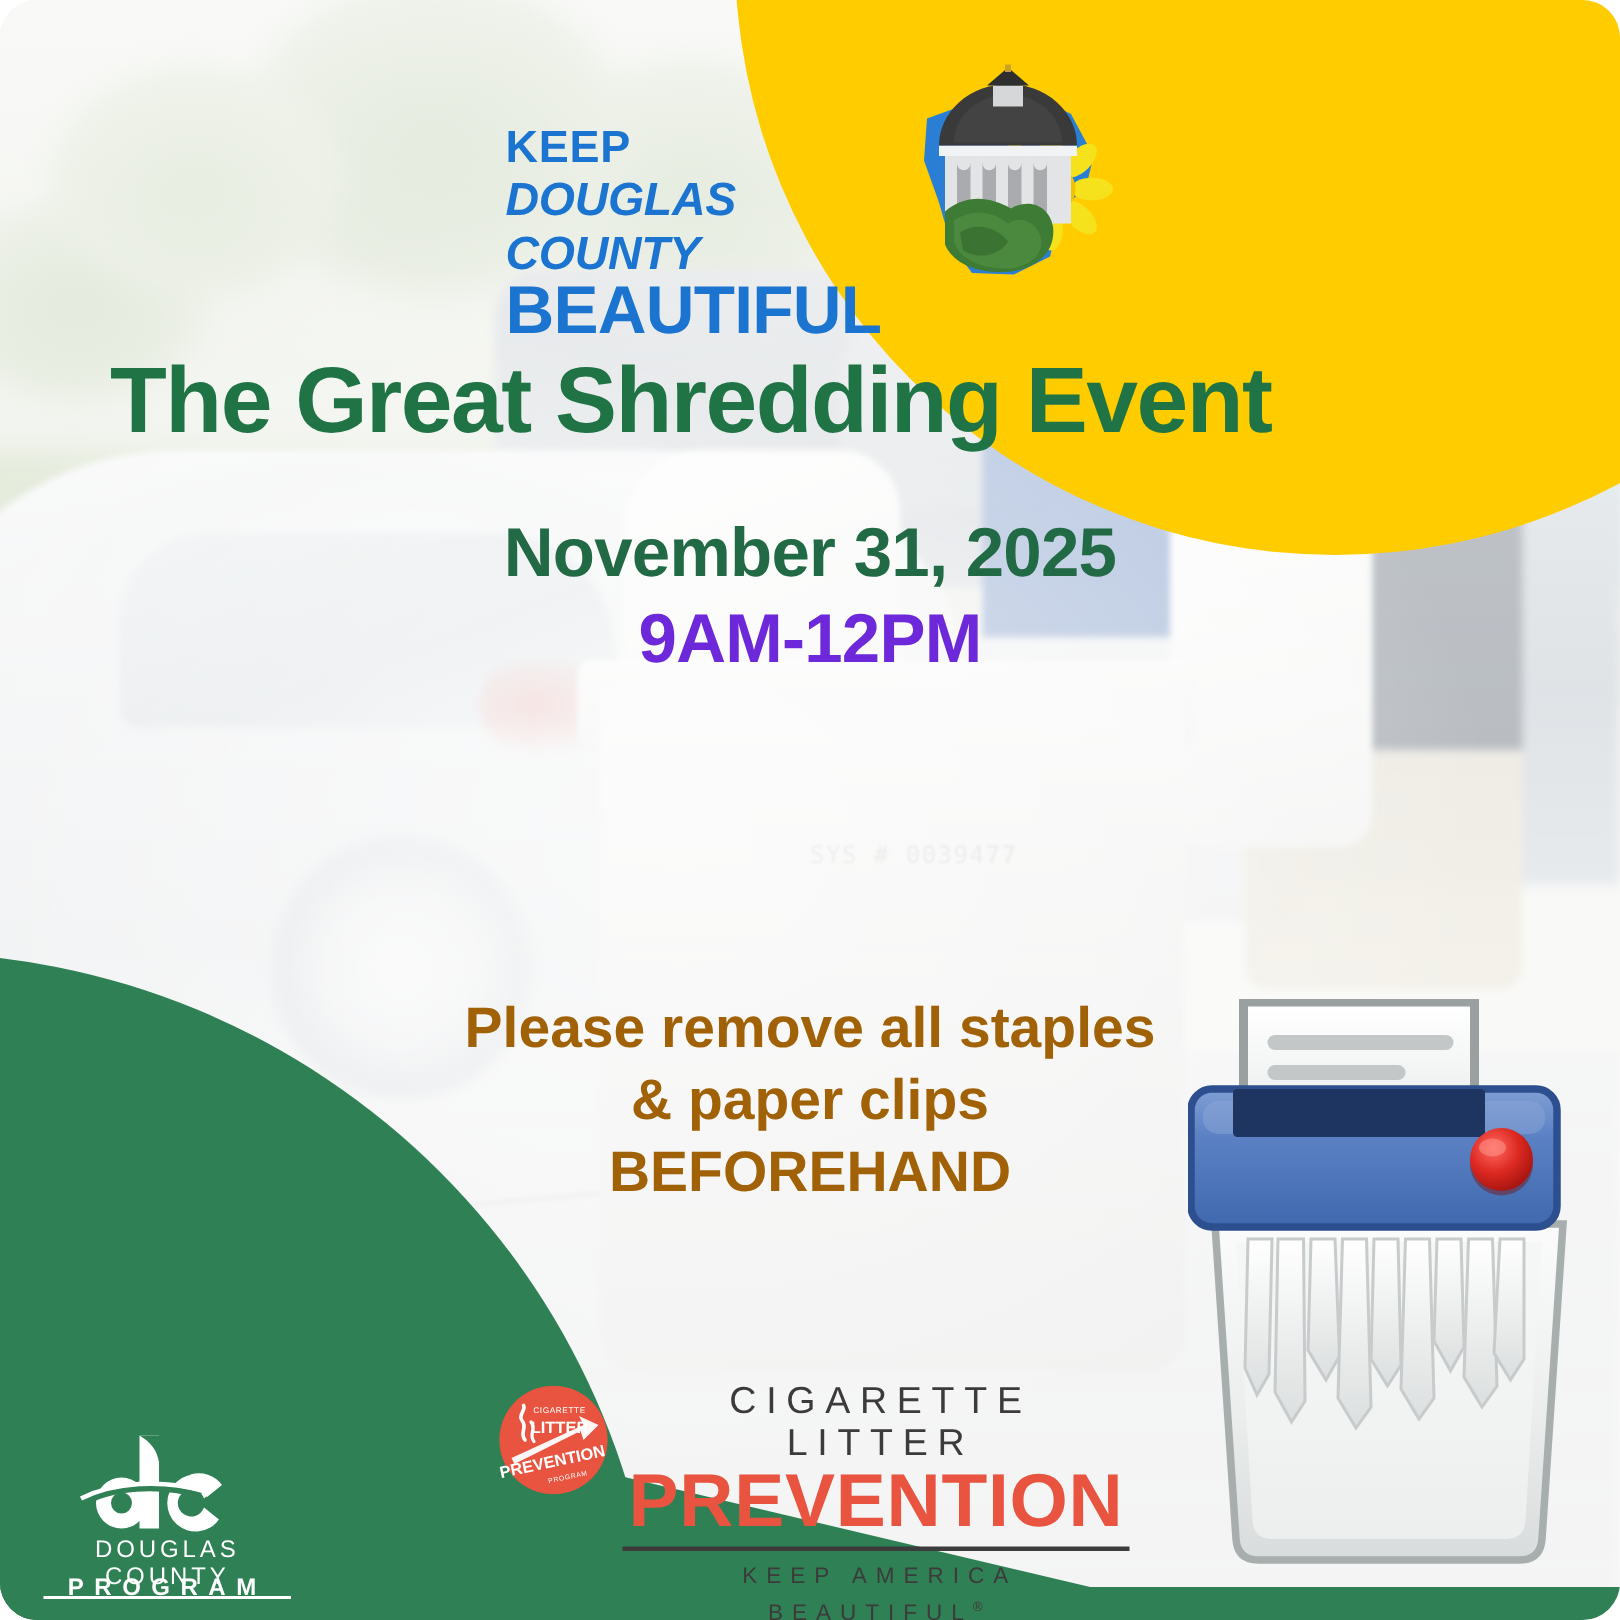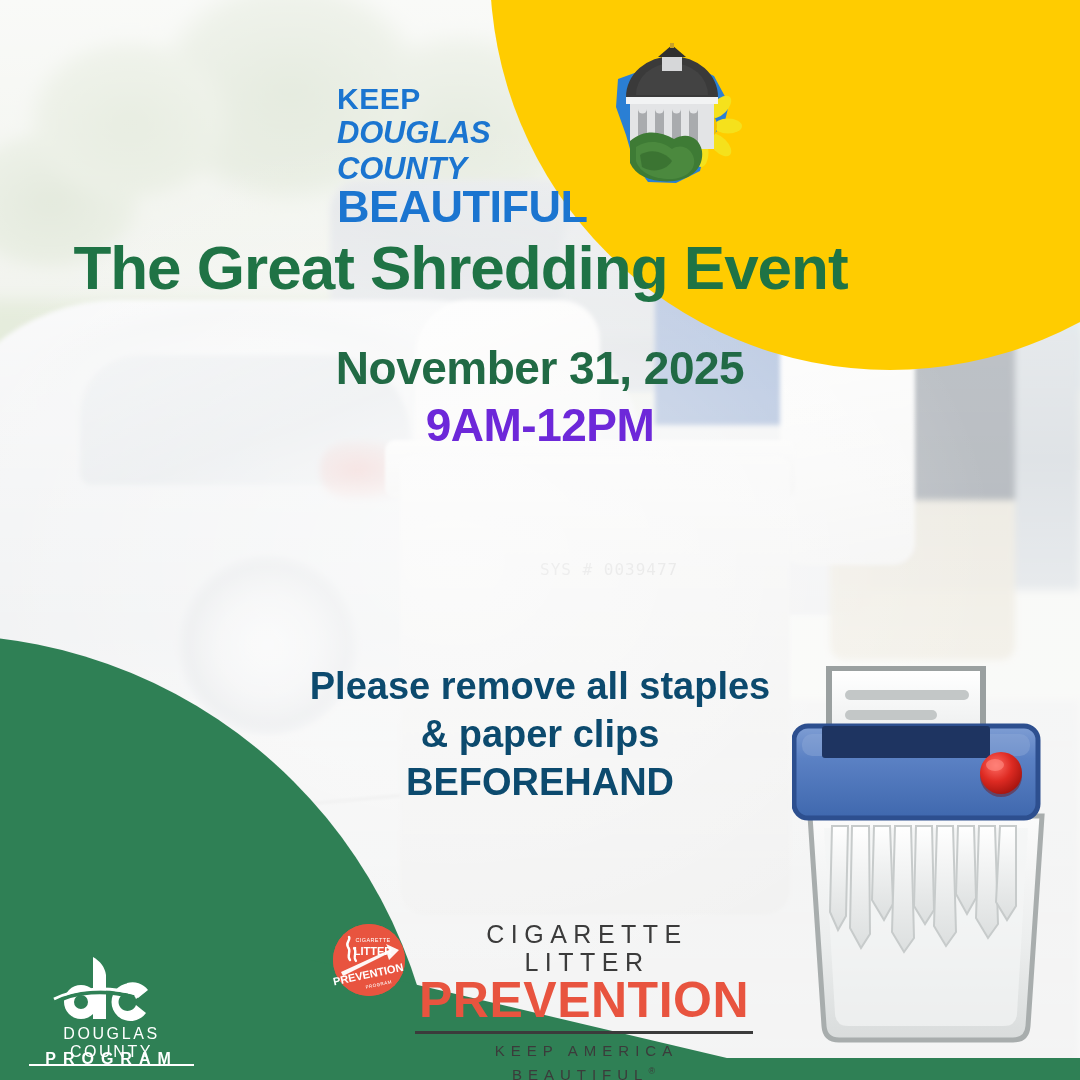--- a/index.html
+++ b/index.html
@@ -4,20 +4,21 @@
 <style>
   * { margin:0; padding:0; box-sizing:border-box; }
   html,body { width:1080px; height:1080px; background:#fff; }
   body { font-family:"Liberation Sans", sans-serif; }
 
   #flyer {
     position:relative;
     width:1080px; height:1080px;
     overflow:hidden;
     background:#f2f3ef;
+    border-radius:25px;
   }
 
   
   .photo { position:absolute; inset:0; overflow:hidden; }
 
   .ph-sky {
     position:absolute; left:0; top:0; width:1080px; height:470px;
     background:linear-gradient(180deg,#e9ece4 0%, #dfe4d6 45%, #e4e7df 100%);
   }
   .ph-trees {
@@ -211,21 +212,21 @@
   .time {
     position:absolute; left:0; top:398px; width:1080px; text-align:center;
     font-size:46px; font-weight:bold; color:#6d28d9; letter-spacing:-.5px;
   }
   .addr {
     position:absolute; left:0; top:478px; width:1080px; text-align:center;
     color:#2e7d4f; font-size:45px; line-height:56px; font-weight:300;
   }
   .note {
     position:absolute; left:0; top:662px; width:1080px; text-align:center;
-    color:#0c4a6e; font-size:38px; line-height:48px; font-weight:bold;
+    color:#a16207; font-size:38px; line-height:48px; font-weight:bold;
   }
 
   
   .clp { position:absolute; left:333px; top:920px; width:420px; height:108px; }
   .clp-badge {
     position:absolute; left:0; top:4px; width:72px; height:72px; border-radius:50%;
     background:#e8543f;
   }
   .clp-badge-inner { position:absolute; inset:0; }
   .clp-right { position:absolute; left:82px; top:0; width:338px; }

